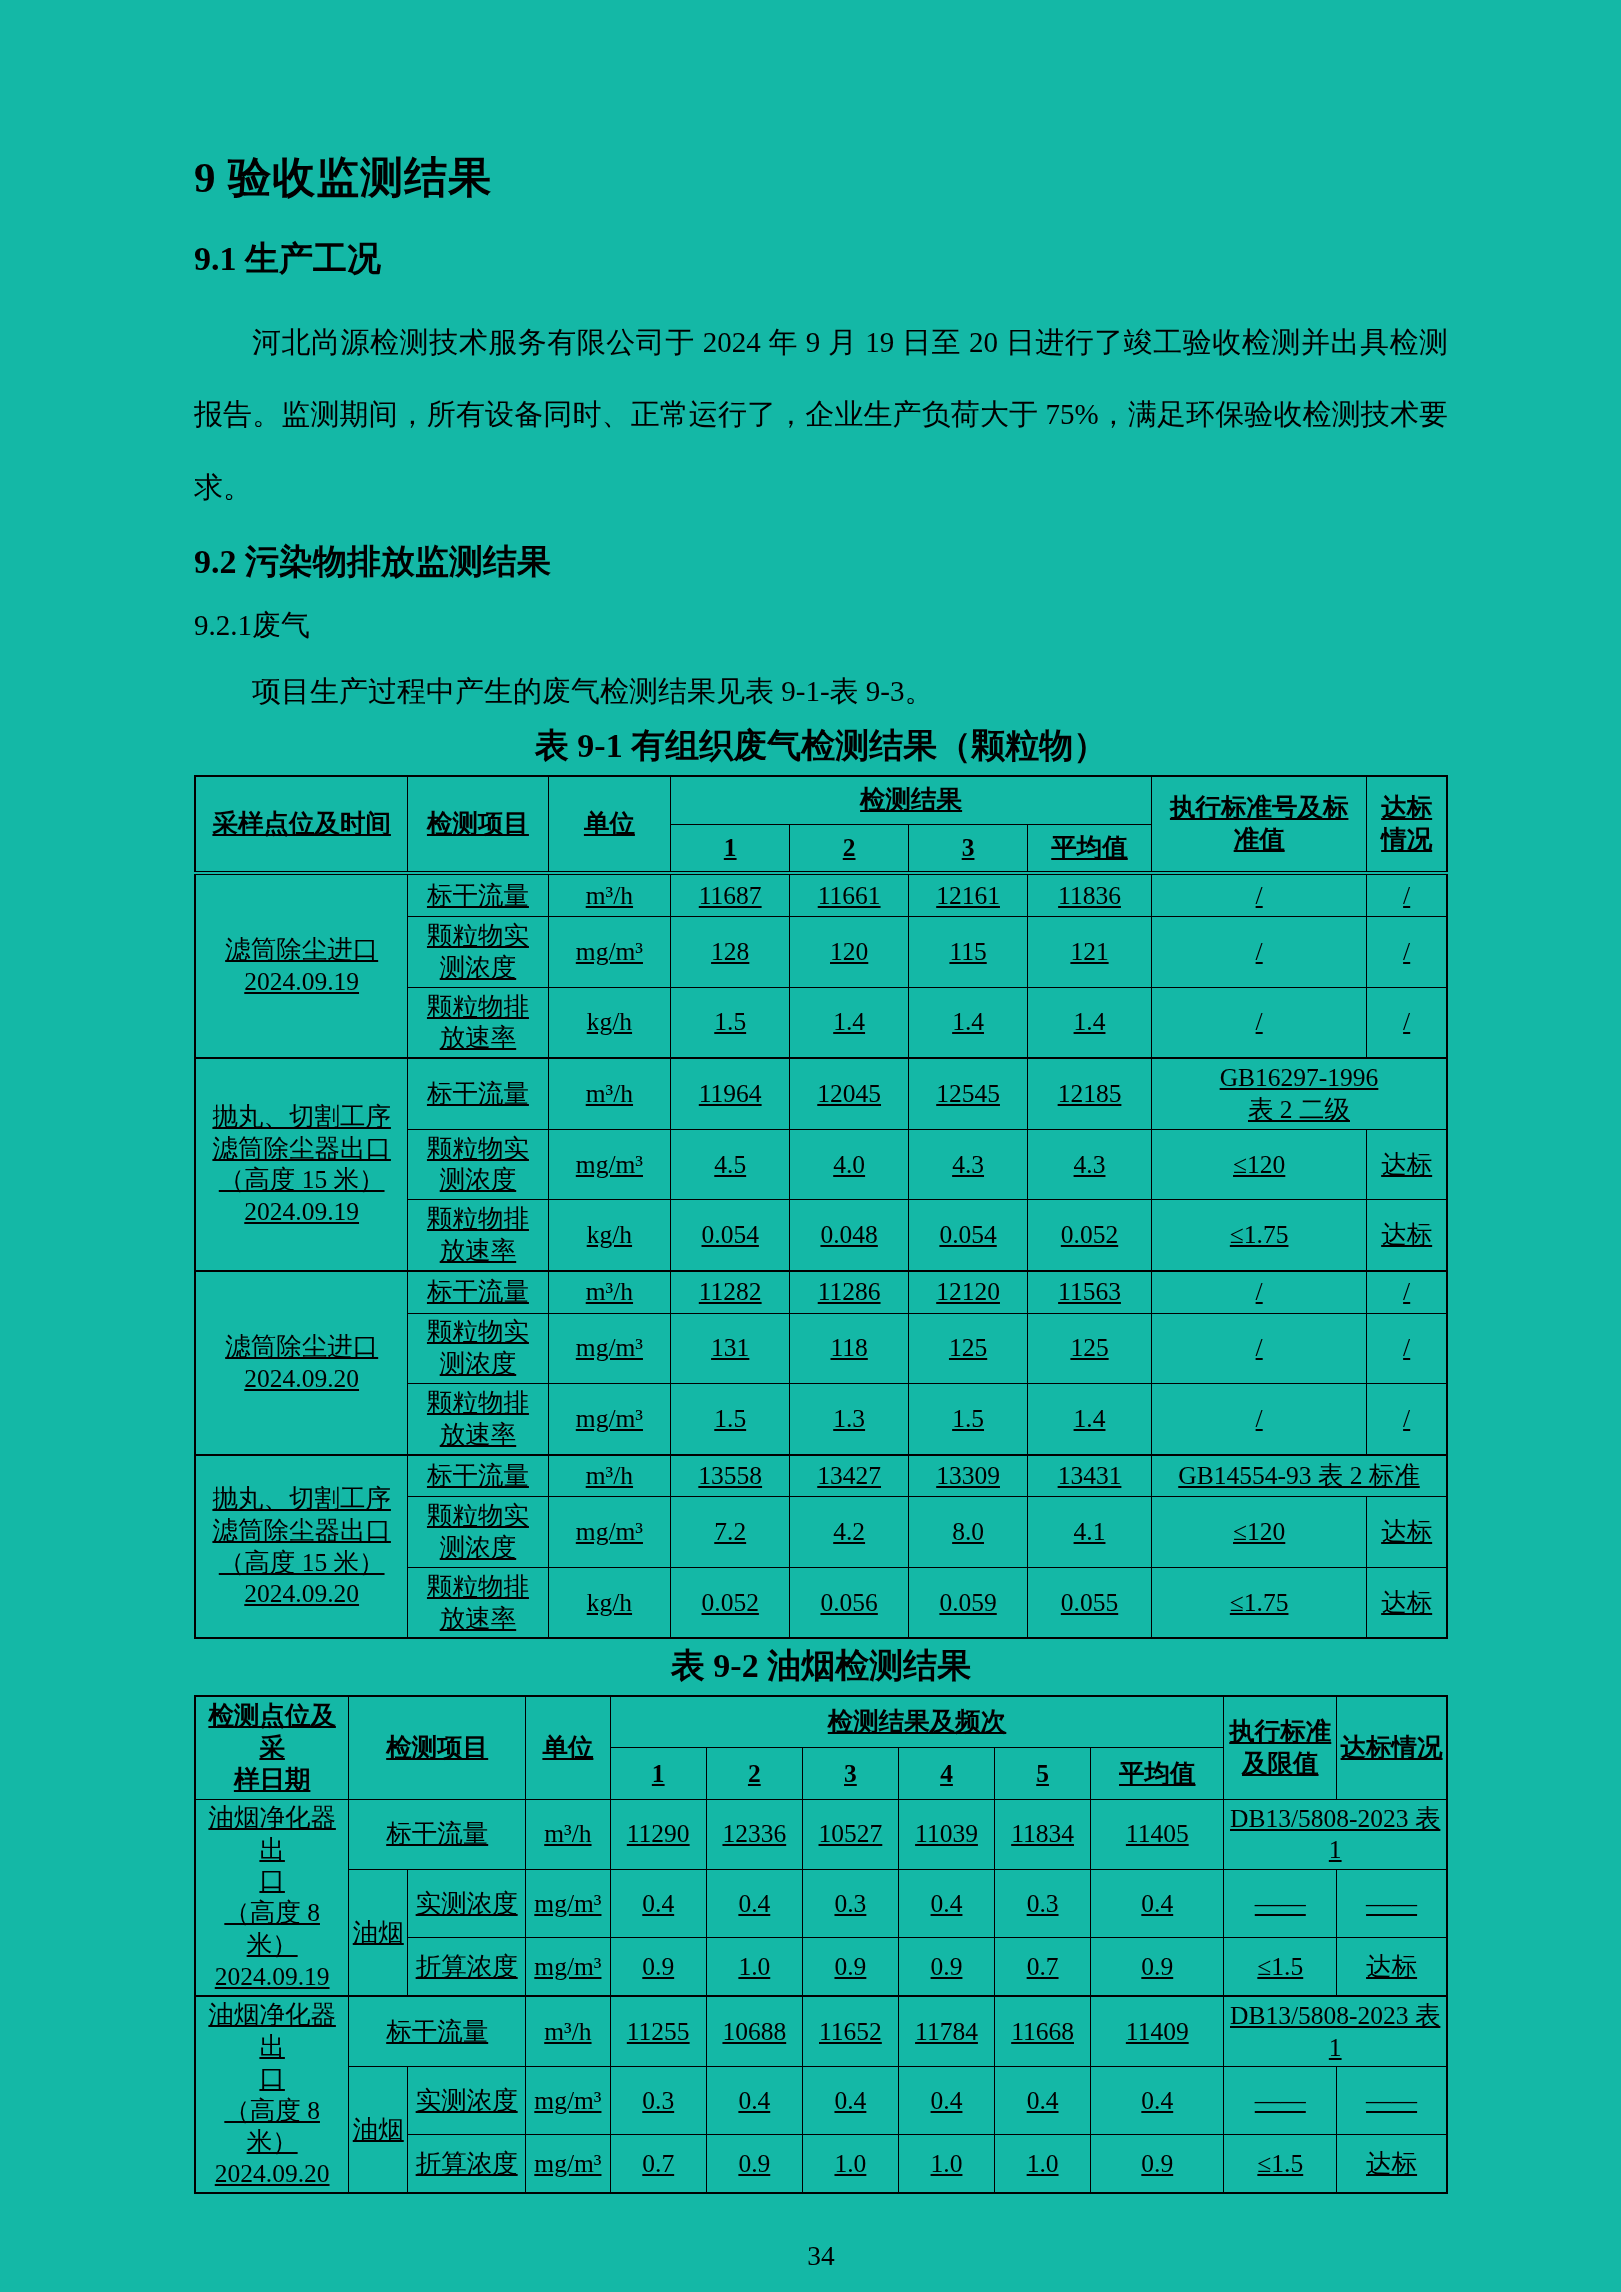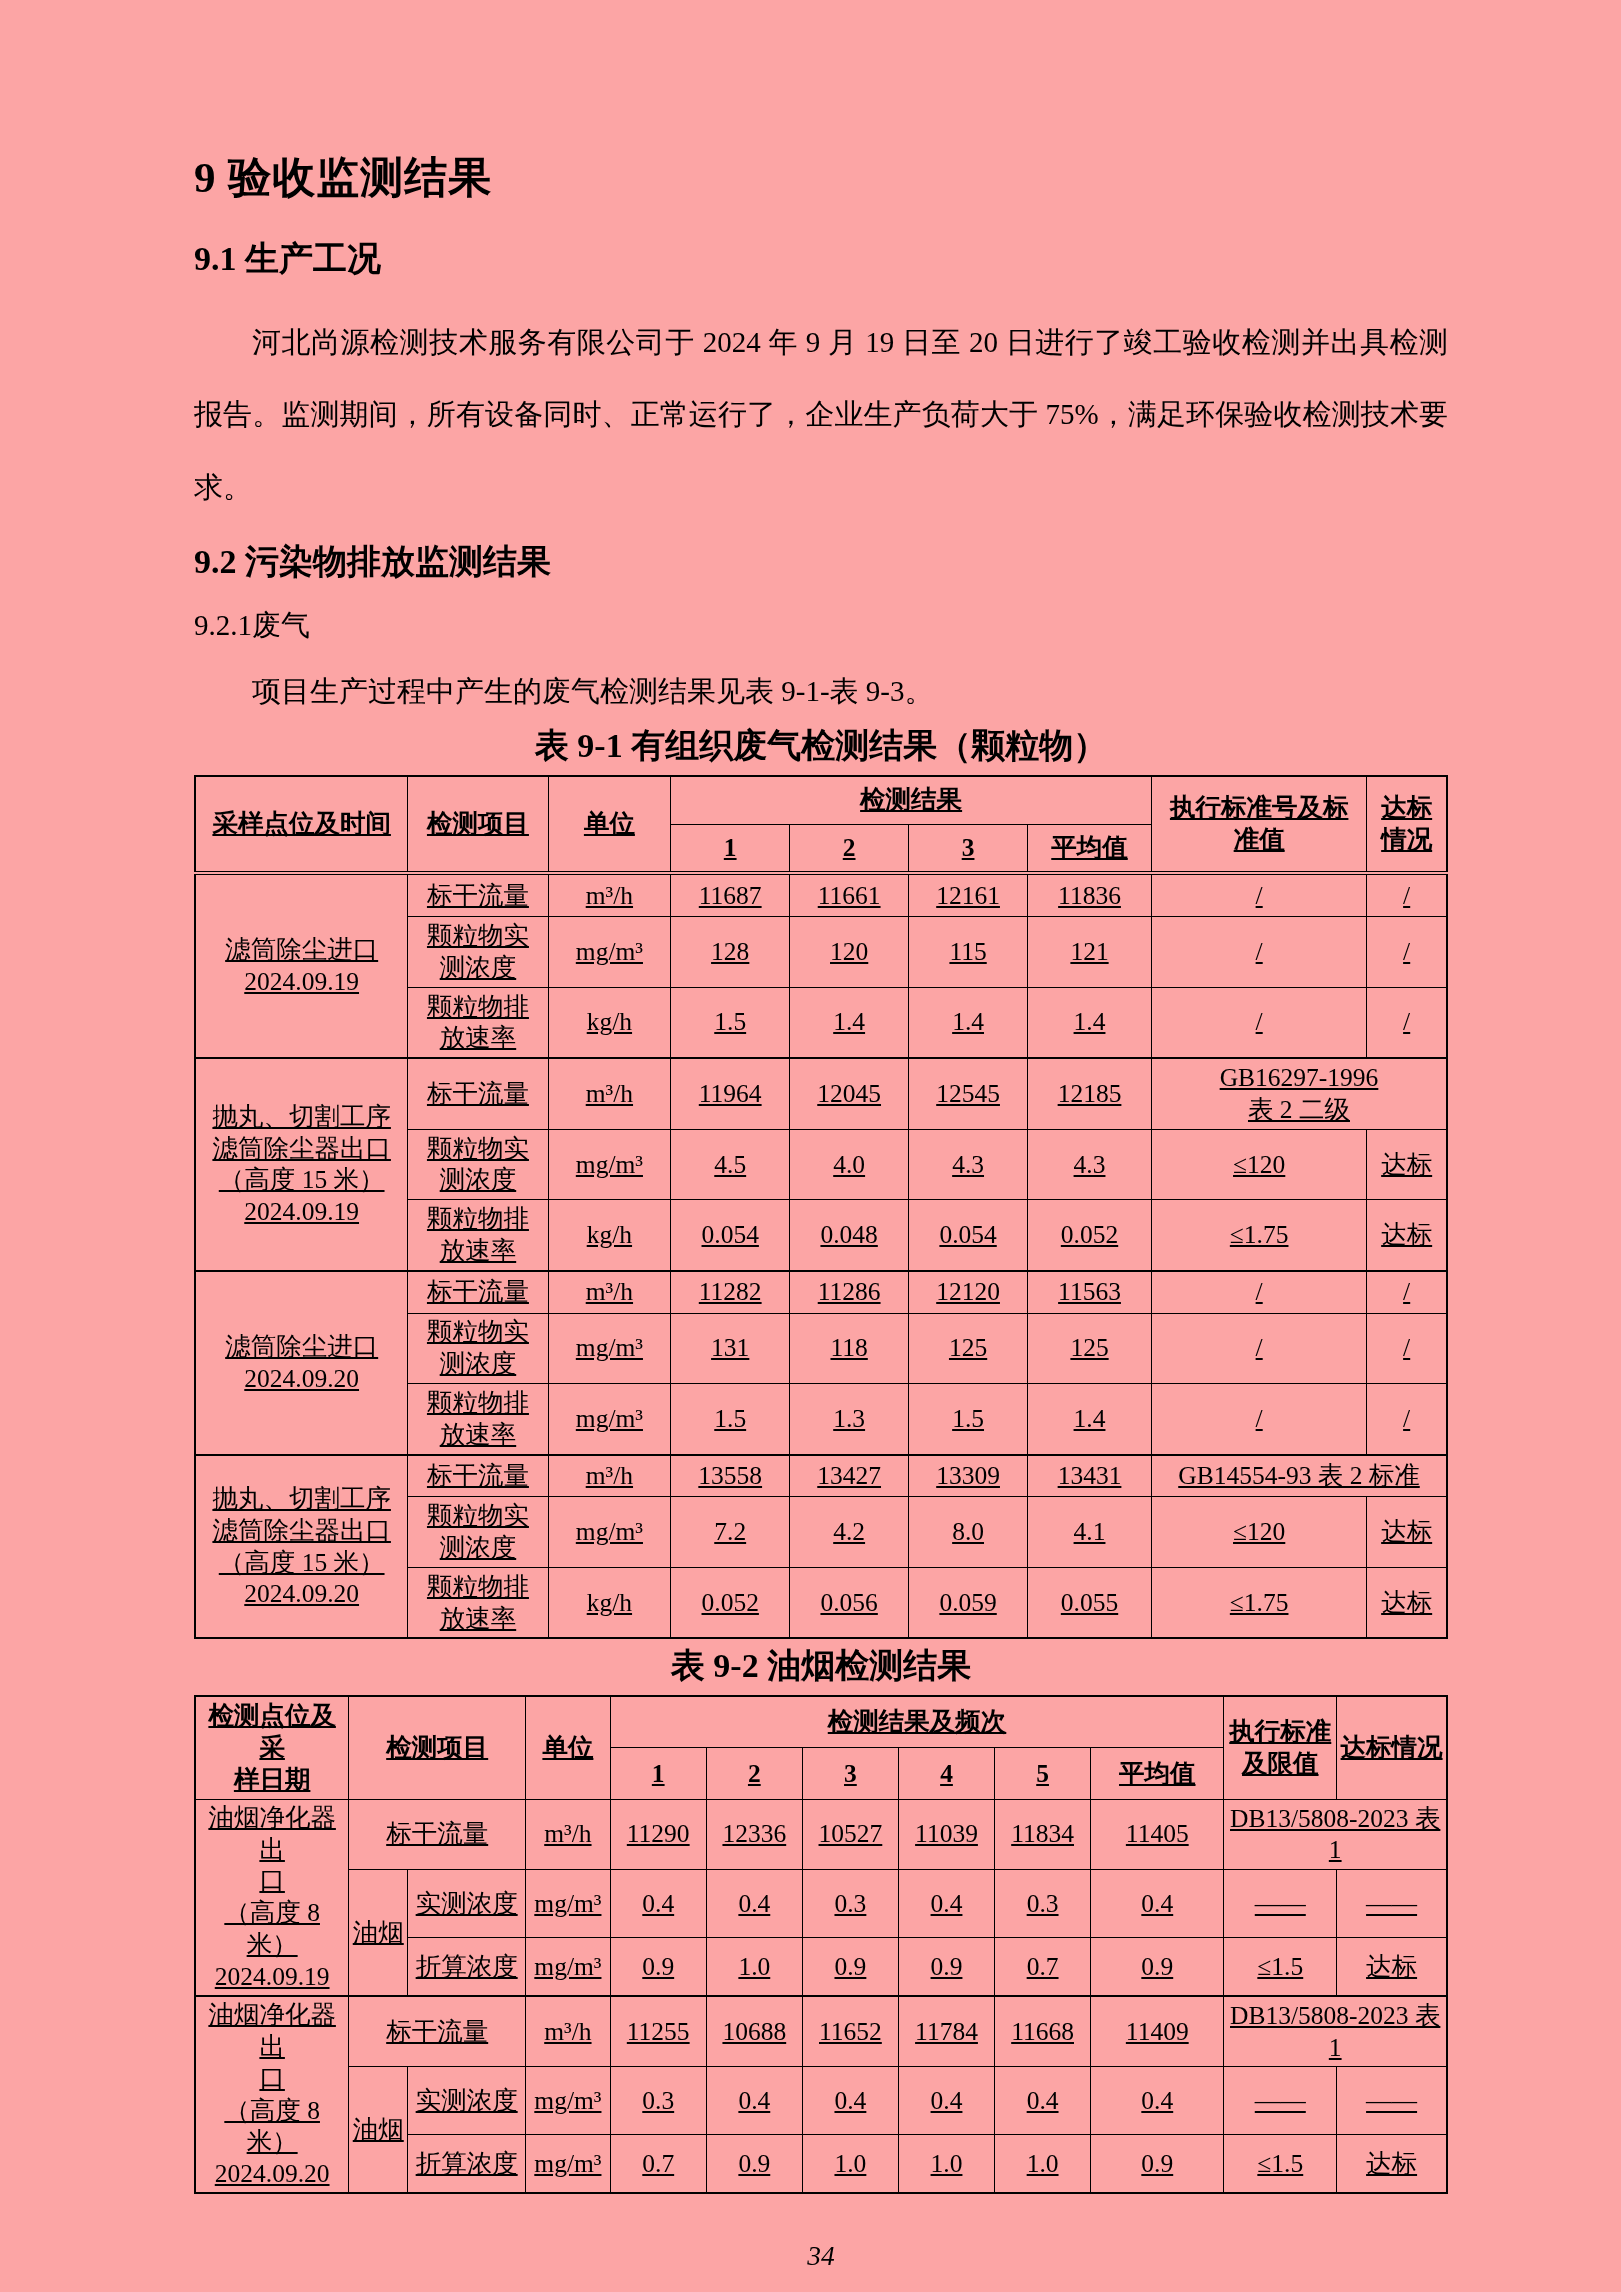--- a/index.html
+++ b/index.html
@@ -1,17 +1,17 @@
 <!DOCTYPE html>
 <html lang="zh"><head>
 <meta charset="utf-8">
 <style>
   html,body{margin:0;padding:0;background:#888;}
   .page{
-    width:1621px;height:2293px;background:#fca5a5;box-sizing:border-box;
+    width:1621px;height:2293px;background:#14b8a6;box-sizing:border-box;
     padding:149px 173px 0 194px;margin:0 auto;position:relative;
     font-family:"Liberation Serif","DejaVu Serif",serif;color:#000;
   }
   .h1{font-size:43px;font-weight:bold;margin:0 0 29px 0;letter-spacing:1px;}
   .h2{font-size:34px;font-weight:bold;margin:0 0 23.5px 0;}
   .h2.sp{margin-top:15.7px;margin-bottom:21.6px;}
   .h3{font-size:29px;font-weight:normal;margin:0 0 17.6px 0;}
   .para{font-size:29px;line-height:2.5;text-align:justify;text-indent:2em;margin:0 0 5.9px 0;}
   .para.single{line-height:1.9;margin:0 0 3.9px 0;}
   .tcaption{font-size:34px;font-weight:bold;text-align:center;margin:3.9px 0 5.9px 0;}
@@ -22,21 +22,21 @@
     white-space:pre-line;word-break:break-all;
   }
   thead th{font-weight:bold;height:41px;}
   .t91 .hdr-bottom{border-bottom:4.9px double #000;}
   .t91 tr.row-short td{height:35px;}
   .t91 tr.row-tall td{height:63px;}
   .t91 tr.group-start td{border-top:2.5px solid #000;}
   .t92 td{height:51px;}
   .t92 tr.group-start td{border-top:2px solid #000;}
   td.loc{padding:2px 4px;}
-  .pagenum{font-size:27.4px;text-align:center;margin-top:47px;font-style:italic;}
+  .pagenum{font-size:27.4px;text-align:center;margin-top:47px;}
 </style>
 </head>
 <body>
 
 <div class="page">
 
   <div class="h1">9 验收监测结果</div>
 
   <div class="h2">9.1 生产工况</div>
 

